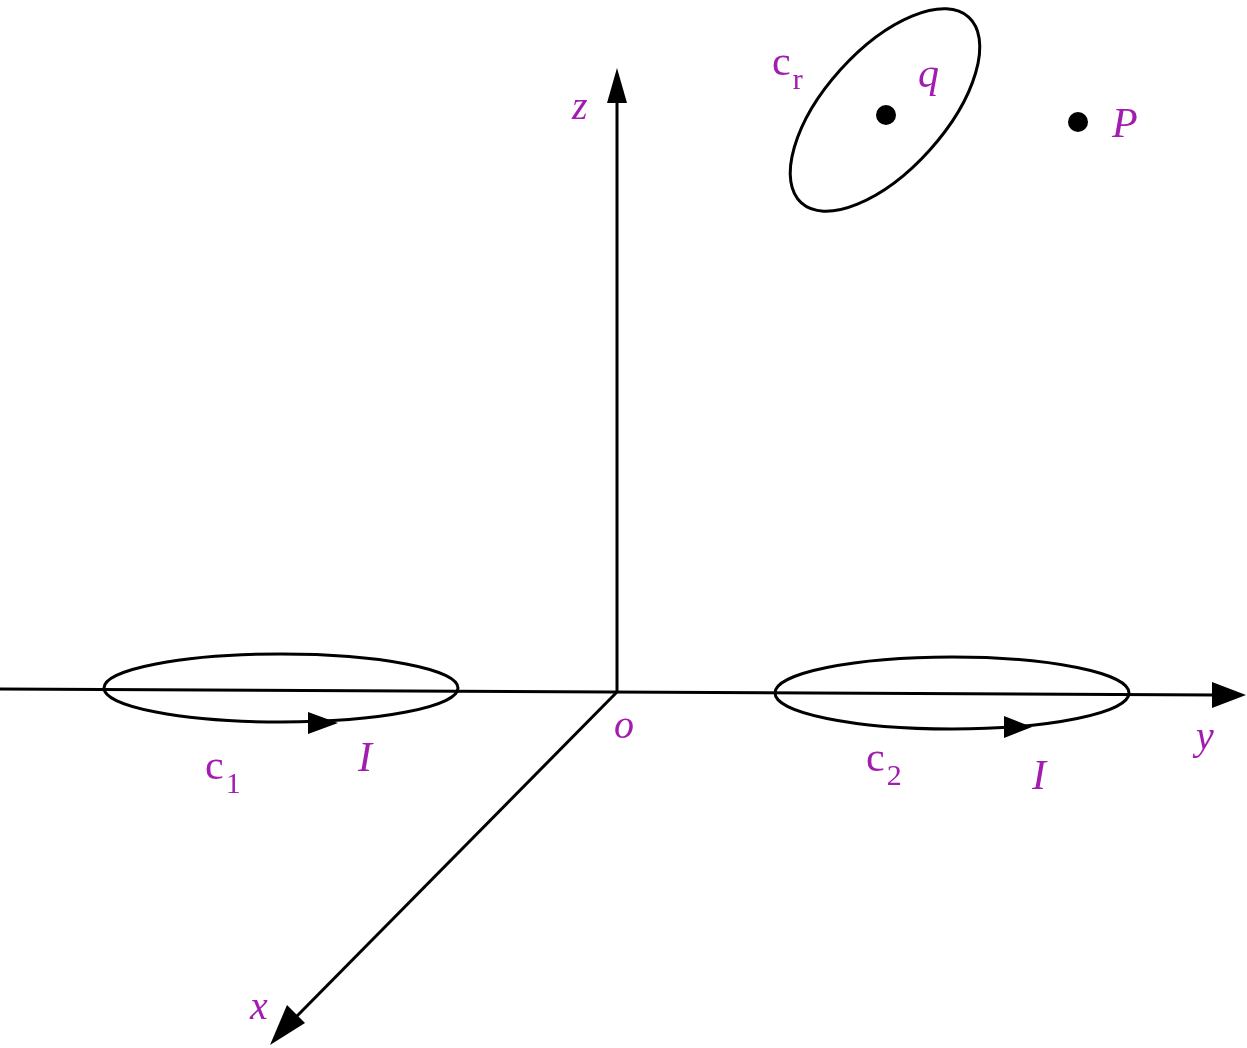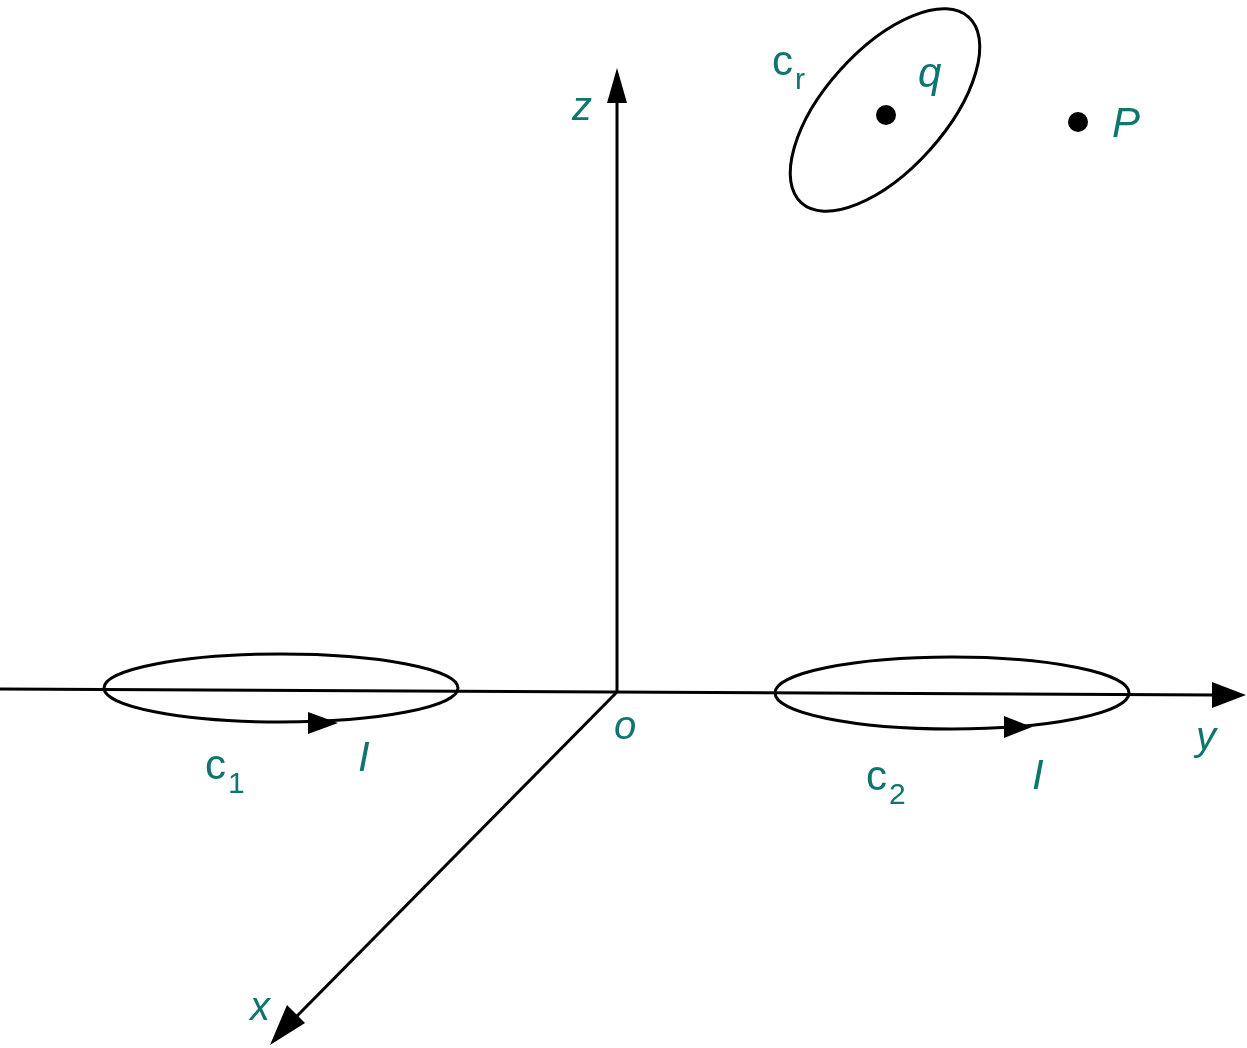--- a/index.html
+++ b/index.html
@@ -1,18 +1,18 @@
 <!DOCTYPE html>
 <html><head>
   <meta charset="utf-8">
   <style>
     html, body { margin: 0; padding: 0; background: #ffffff; }
     #canvas { position: relative; width: 1247px; height: 1048px; overflow: hidden; background: #ffffff; }
     svg { position: absolute; left: 0; top: 0; }
-    .lbl { position: absolute; font-family: Liberation Sans, sans-serif; color: #0f766e; line-height: 1; white-space: nowrap; }
+    .lbl { position: absolute; font-family: Liberation Serif, serif; color: #a21caf; line-height: 1; white-space: nowrap; }
     .it { font-style: italic; }
     .sub { font-size: 30px; position: relative; top: 14px; margin-left: 2px; }
   </style>
 </head>
 <body>
 
 <div id="canvas">
   <svg width="1247" height="1048" viewBox="0 0 1247 1048">
     <defs>
       <marker id="arrowhead" markerWidth="10" markerHeight="8" refX="9" refY="4" orient="auto" markerUnits="userSpaceOnUse">
@@ -57,21 +57,21 @@
   <div class="lbl it" style="left:572px; top:86px; font-size:40px;">z</div>
   <div class="lbl it" style="left:1196px; top:716px; font-size:40px;">y</div>
   <div class="lbl it" style="left:250px; top:986px; font-size:40px;">x</div>
   <div class="lbl it" style="left:614px; top:705px; font-size:40px;">o</div>
 
   <div class="lbl" style="left:205px; top:744px; font-size:42px;">
     <span>c</span><span class="sub">1</span>
   </div>
   <div class="lbl it" style="left:358px; top:736px; font-size:42px;">I</div>
 
-  <div class="lbl" style="left:866px; top:755px; font-size:42px;">
+  <div class="lbl" style="left:866px; top:736px; font-size:42px;">
     <span>c</span><span class="sub">2</span>
   </div>
   <div class="lbl it" style="left:1032px; top:754px; font-size:42px;">I</div>
 
   <div class="lbl" style="left:772px; top:40px; font-size:42px;">
     <span>c</span><span class="sub">r</span>
   </div>
 
   <div class="lbl it" style="left:918px; top:52px; font-size:42px;">q</div>
   <div class="lbl it" style="left:1112px; top:102px; font-size:42px;">P</div>

